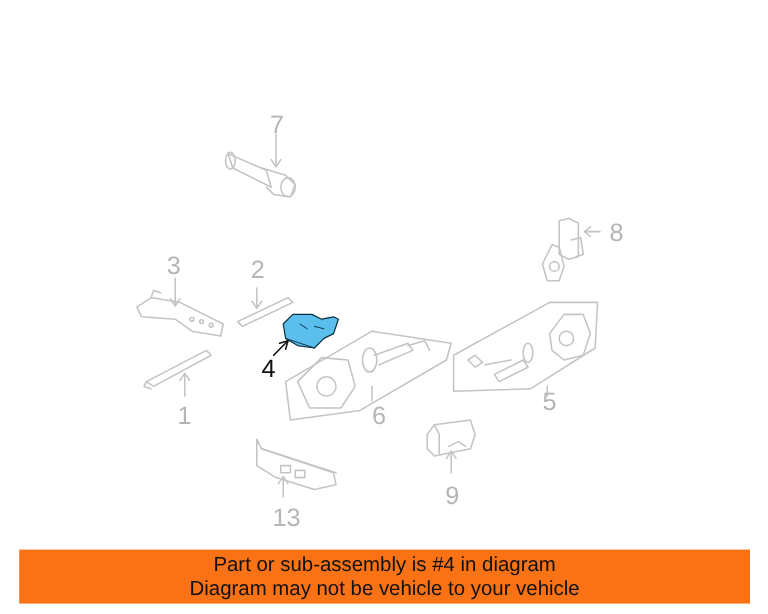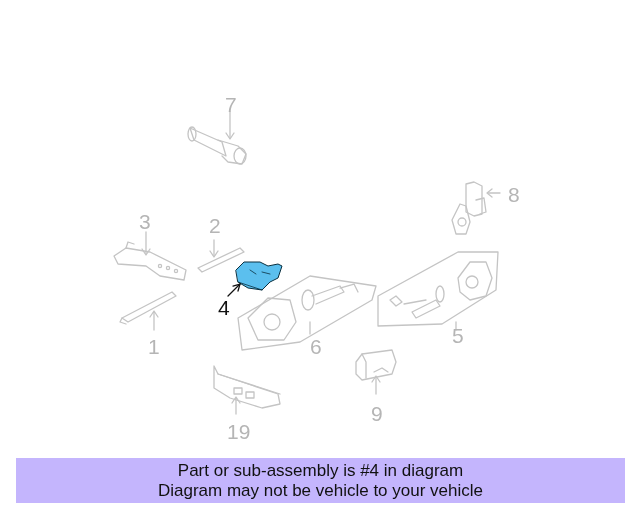--- a/index.html
+++ b/index.html
@@ -1,20 +1,20 @@
 <!DOCTYPE html>
 <html><head>
   <meta charset="utf-8">
   <style>
     html, body { margin: 0; padding: 0; }
     body { width: 640px; height: 512px; background: #ffffff; position: relative; overflow: hidden; font-family: "Liberation Sans", sans-serif; }
     #diagram { position: absolute; left: 0; top: 0; width: 640px; height: 512px; }
     .callout { position: absolute; font-family: "Liberation Sans", sans-serif; font-size: 21px; color: #b5b5b5; line-height: 1; }
     .callout.active { color: #111111; }
-    #banner { position: absolute; left: 16px; top: 458px; width: 609px; height: 45px; background: #c4b5fd; display: flex; flex-direction: column; align-items: center; justify-content: center; }
+    #banner { position: absolute; left: 16px; top: 458px; width: 609px; height: 45px; background: #f97316; display: flex; flex-direction: column; align-items: center; justify-content: center; }
     #banner span { font-family: "Liberation Sans", sans-serif; font-size: 17px; color: #111111; line-height: 20px; }
   </style>
 </head>
 <body>
 
 <div id="diagram">
   <svg width="640" height="512" viewBox="0 0 640 512" fill="none" stroke="#c4c4c4" stroke-width="1.3" stroke-linejoin="round" stroke-linecap="round">
 
     <g>
       <path d="M190 128 L222 142 L226 156 L194 140 Z"></path>
@@ -106,19 +106,19 @@
 
   <span class="callout" style="left:148px;top:336px;">1</span>
   <span class="callout" style="left:209px;top:215px;">2</span>
   <span class="callout" style="left:139px;top:211px;">3</span>
   <span class="callout active" style="left:218px;top:297px;">4</span>
   <span class="callout" style="left:452px;top:325px;">5</span>
   <span class="callout" style="left:310px;top:336px;">6</span>
   <span class="callout" style="left:225px;top:94px;">7</span>
   <span class="callout" style="left:508px;top:184px;">8</span>
   <span class="callout" style="left:371px;top:403px;">9</span>
-  <span class="callout" style="left:227px;top:421px;">19</span>
+  <span class="callout" style="left:227px;top:421px;">13</span>
 </div>
 
 <div id="banner">
   <span>Part or sub-assembly is #4 in diagram</span>
   <span>Diagram may not be vehicle to your vehicle</span>
 </div>
 
 </body></html>

